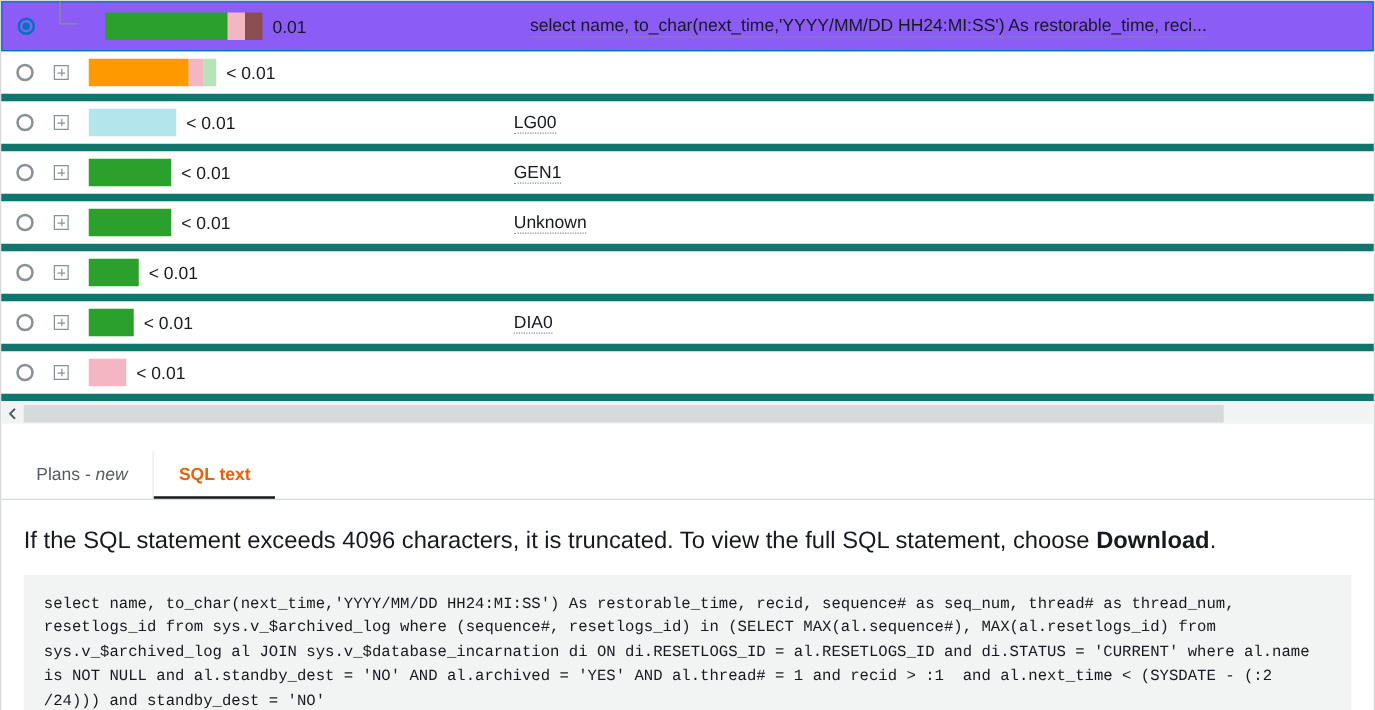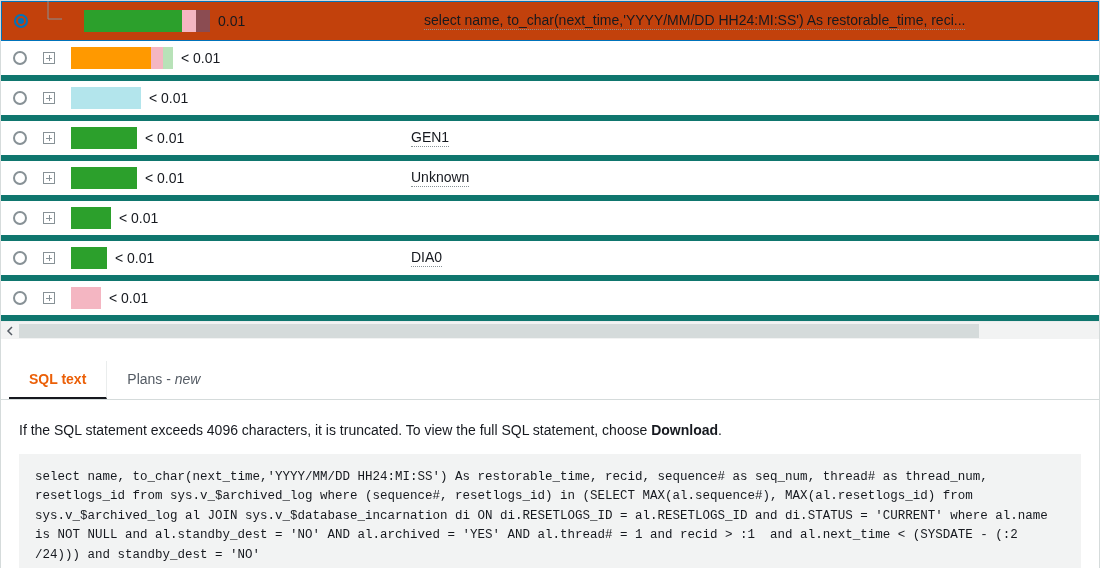--- a/index.html
+++ b/index.html
@@ -1,20 +1,20 @@
 <!DOCTYPE html>
 <html><head>
 <meta charset="utf-8">
 <style>
 * { box-sizing: border-box; margin: 0; padding: 0; }
 body { font-family: "Amazon Ember", "Helvetica Neue", Arial, sans-serif; font-size: 14px; color: #16191f; background: #fff; width: 1100px; }
 .container { border: 1px solid #d5dbdb; }
 .rows { }
 .row { display: flex; align-items: center; height: 40px; border-bottom: 6px solid #0f766e; padding: 0 12px; }
-.row.selected { background: #c2410c; border: 1px solid #0073bb; }
+.row.selected { background: #8b5cf6; border: 1px solid #0073bb; }
 .radio { width: 14px; height: 14px; border: 2px solid #879196; border-radius: 50%; margin-right: 14px; flex-shrink: 0; position: relative; }
 .radio.on { border-color: #0073bb; }
 .radio.on::after { content: ""; position: absolute; width: 6px; height: 6px; background: #0073bb; border-radius: 50%; top: 2px; left: 2px; }
 .tree-icon { width: 16px; height: 16px; margin-right: 14px; flex-shrink: 0; display: flex; align-items: center; justify-content: center; }
 .expand-box { width: 12px; height: 12px; border: 1px solid #879196; position: relative; cursor: pointer; }
 .expand-box::before { content: ""; position: absolute; top: 5px; left: 2px; width: 6px; height: 1px; background: #879196; }
 .expand-box::after { content: ""; position: absolute; left: 5px; top: 2px; height: 6px; width: 1px; background: #879196; }
 .bar-cell { display: flex; align-items: center; width: 340px; flex-shrink: 0; }
 .bar { display: flex; height: 22px; }
 .seg { height: 100%; }
@@ -29,21 +29,21 @@
 .desc { border-bottom: 1px dotted #879196; display: inline-block; padding-bottom: 1px; font-size: 14px; }
 .scroll-strip { height: 18px; background: #f2f3f3; display: flex; align-items: center; border-top: 1px solid #eaeded; }
 .scroll-btn { width: 18px; height: 18px; display: flex; align-items: center; justify-content: center; color: #545b64; font-size: 10px; cursor: pointer; }
 .scroll-track { flex: 1; height: 14px; background: #d5dbdb; margin-right: 120px; }
 .tabs { display: flex; border-bottom: 1px solid #d5dbdb; margin-top: 22px; padding: 0 8px; }
 .tab { padding: 10px 20px; font-size: 14px; color: #545b64; cursor: pointer; border-right: 1px solid #eaeded; }
 .tab:last-child { border-right: none; }
 .tab.active { color: #eb5f07; font-weight: 700; border-bottom: 2px solid #16191f; }
 .tab em { font-style: italic; }
 .detail { padding: 22px 18px; }
-.notice { font-size: 14px; margin-bottom: 16px; }
+.notice { font-size: 19px; margin-bottom: 16px; }
 .notice b { font-weight: 700; }
 .sql-block { background: #f2f3f3; padding: 14px 16px; font-family: "Courier New", monospace; font-size: 12.5px; line-height: 1.55; color: #16191f; white-space: pre-wrap; word-wrap: break-word; }
 </style>
 </head>
 <body>
 
 <div class="container">
   <div class="rows" id="rows">
       <div class="row selected">
         <div class="radio on"></div>
@@ -80,20 +80,21 @@
         <div class="radio"></div>
         <div class="tree-icon">
           <div class="expand-box"></div>
         </div>
         <div class="bar-cell">
           <div class="bar">
             <div class="seg c-lblue" style="width: 70px;"></div>
           </div>
           <span class="val">&lt; 0.01</span>
         </div>
+        <div class="desc-cell"><span class="desc">LG00</span></div>
       </div>
       <div class="row">
         <div class="radio"></div>
         <div class="tree-icon">
           <div class="expand-box"></div>
         </div>
         <div class="bar-cell">
           <div class="bar">
             <div class="seg c-green" style="width: 66px;"></div>
           </div>
@@ -156,24 +157,24 @@
   <div class="scroll-strip">
     <div class="scroll-btn">
       <svg width="8" height="10" viewBox="0 0 8 10">
           <path d="M6 1 L2 5 L6 9" fill="none" stroke="#545b64" stroke-width="1.5"></path>
         </svg>
     </div>
     <div class="scroll-track"></div>
   </div>
 
   <div class="tabs">
-    <div class="tab active">SQL text</div>
     <div class="tab">
       <span>Plans - </span><em>new</em>
     </div>
+    <div class="tab active">SQL text</div>
   </div>
 
   <div class="detail">
     <p class="notice">
       <span>If the SQL statement exceeds 4096 characters, it is truncated. To view the full SQL statement, choose </span><b>Download</b><span>.</span>
     </p>
     <div class="sql-block">select name, to_char(next_time,'YYYY/MM/DD HH24:MI:SS') As restorable_time, recid, sequence# as seq_num, thread# as thread_num, resetlogs_id from sys.v_$archived_log where (sequence#, resetlogs_id) in (SELECT MAX(al.sequence#), MAX(al.resetlogs_id) from sys.v_$archived_log al JOIN sys.v_$database_incarnation di ON di.RESETLOGS_ID = al.RESETLOGS_ID and di.STATUS = 'CURRENT' where al.name is NOT NULL and al.standby_dest = 'NO' AND al.archived = 'YES' AND al.thread# = 1 and recid &gt; :1  and al.next_time &lt; (SYSDATE - (:2 /24))) and standby_dest = 'NO'</div>
   </div>
 </div>
 

